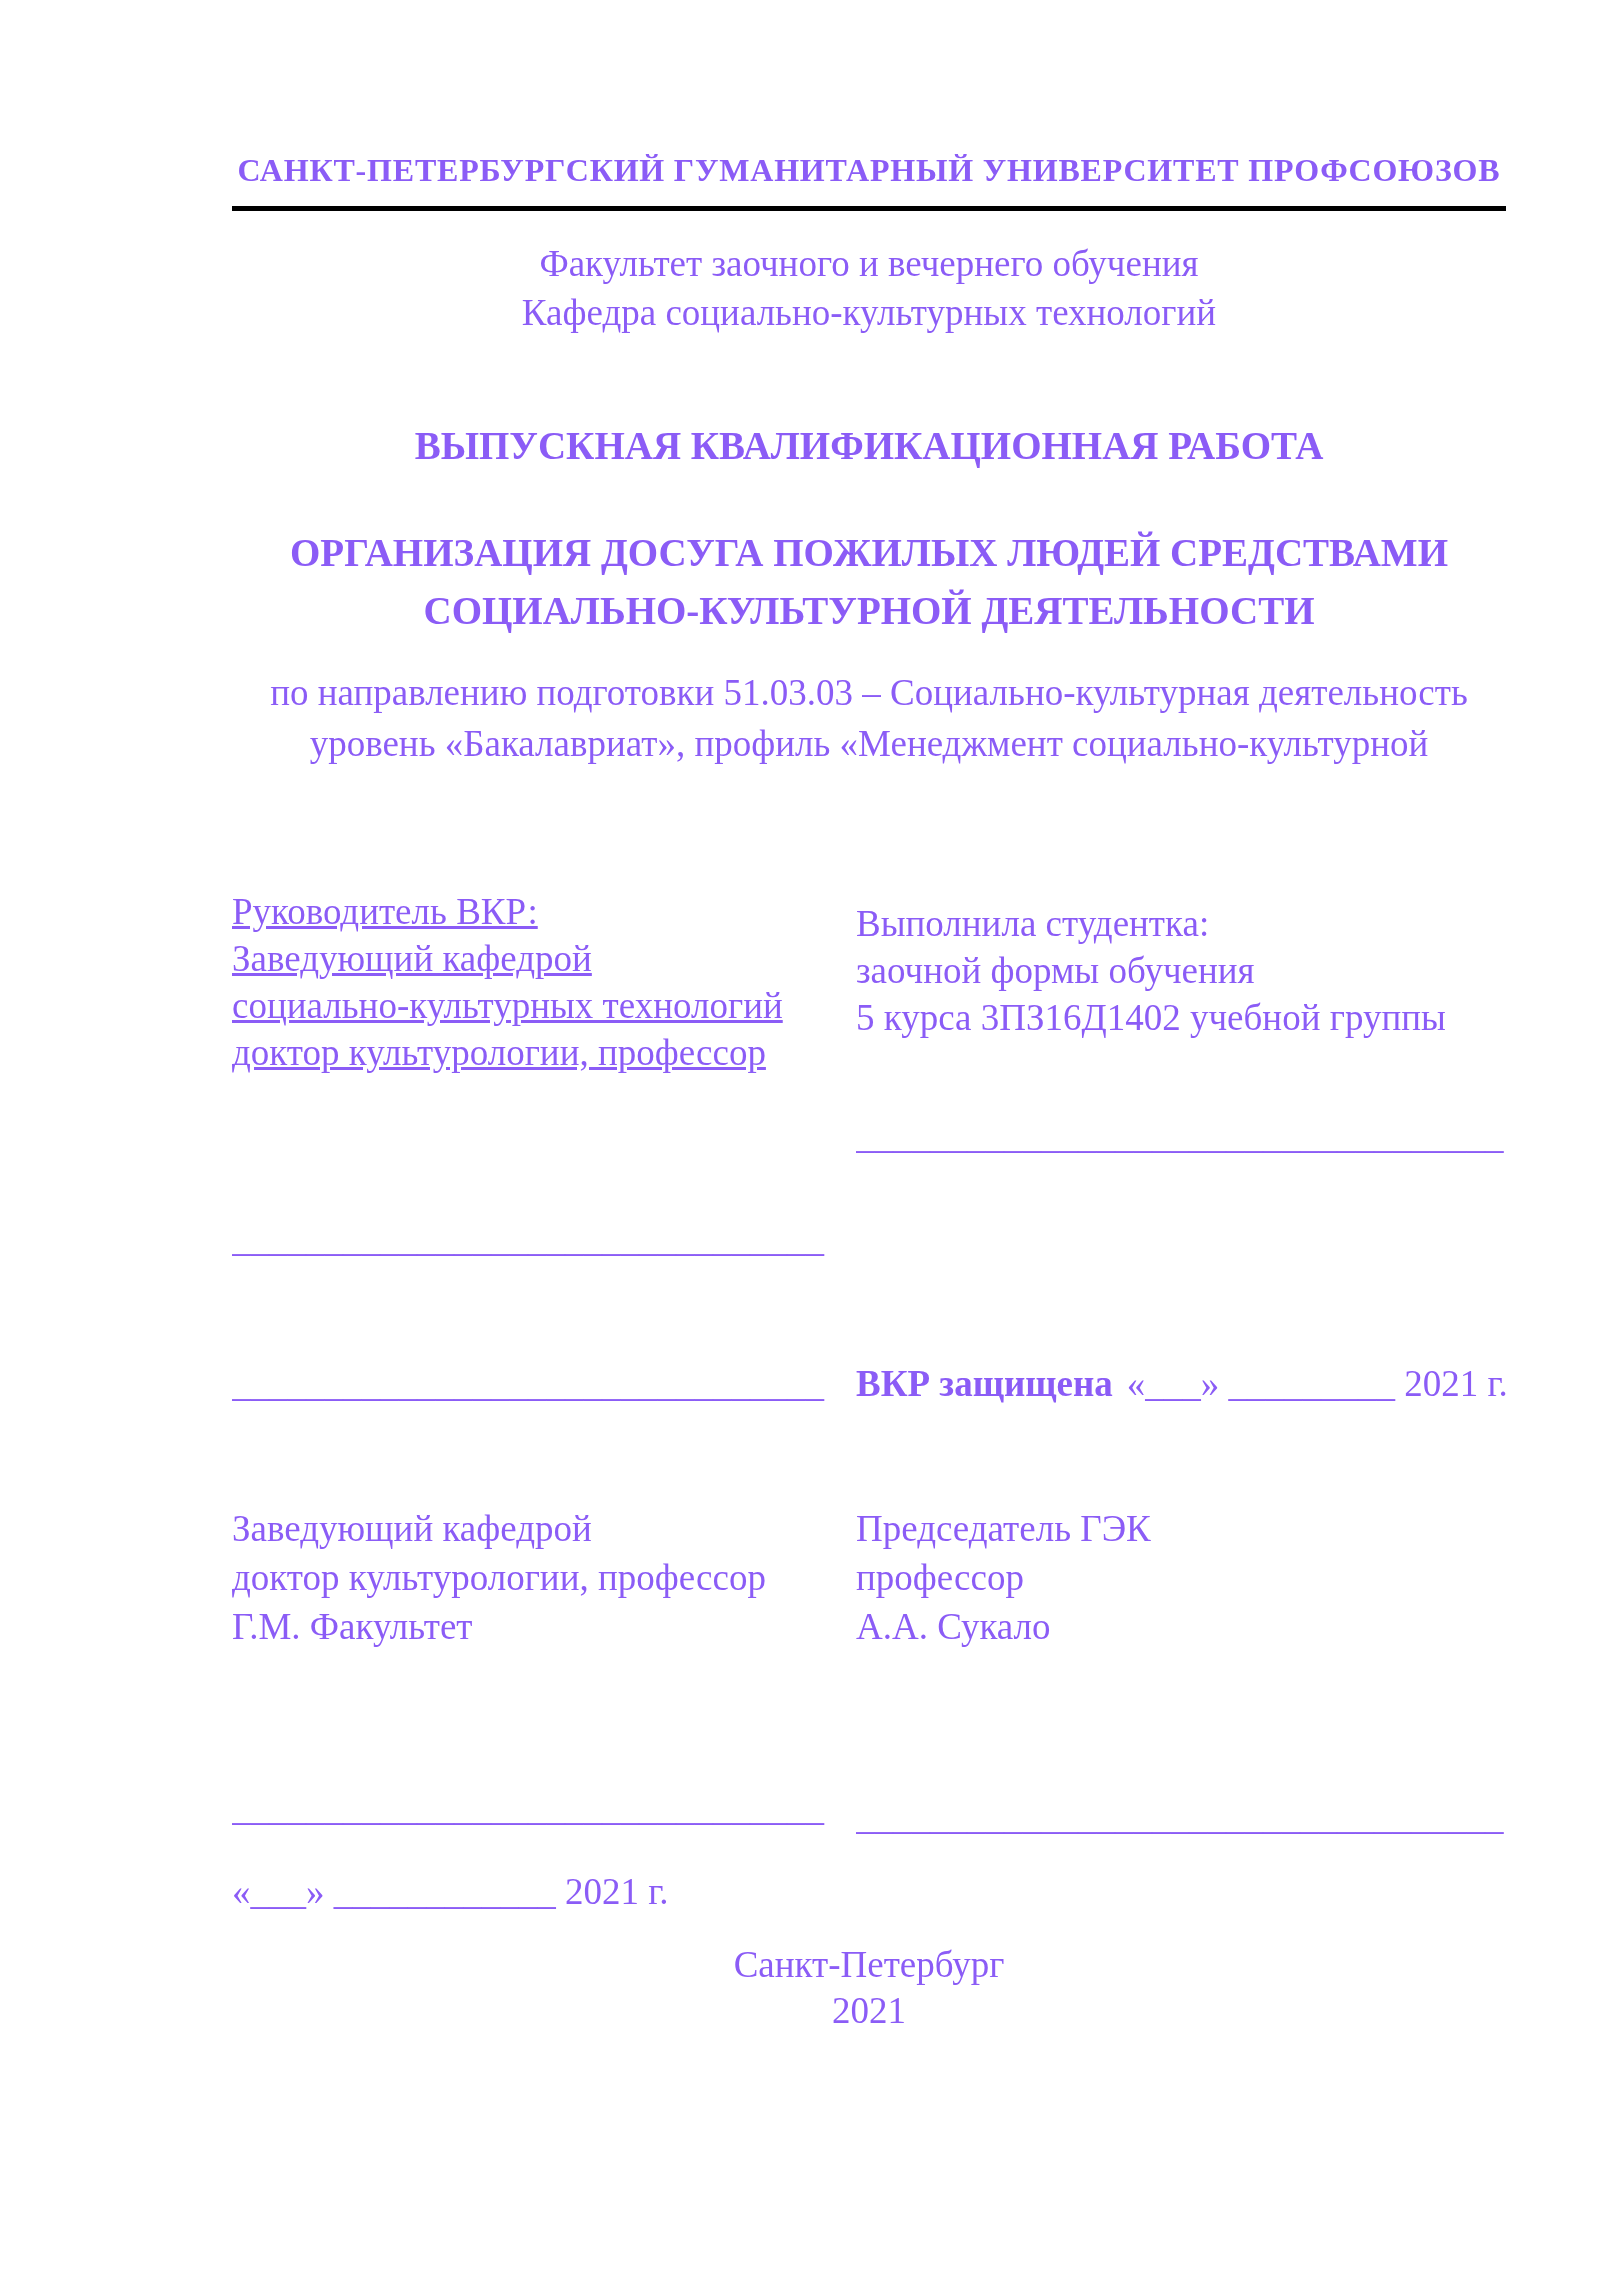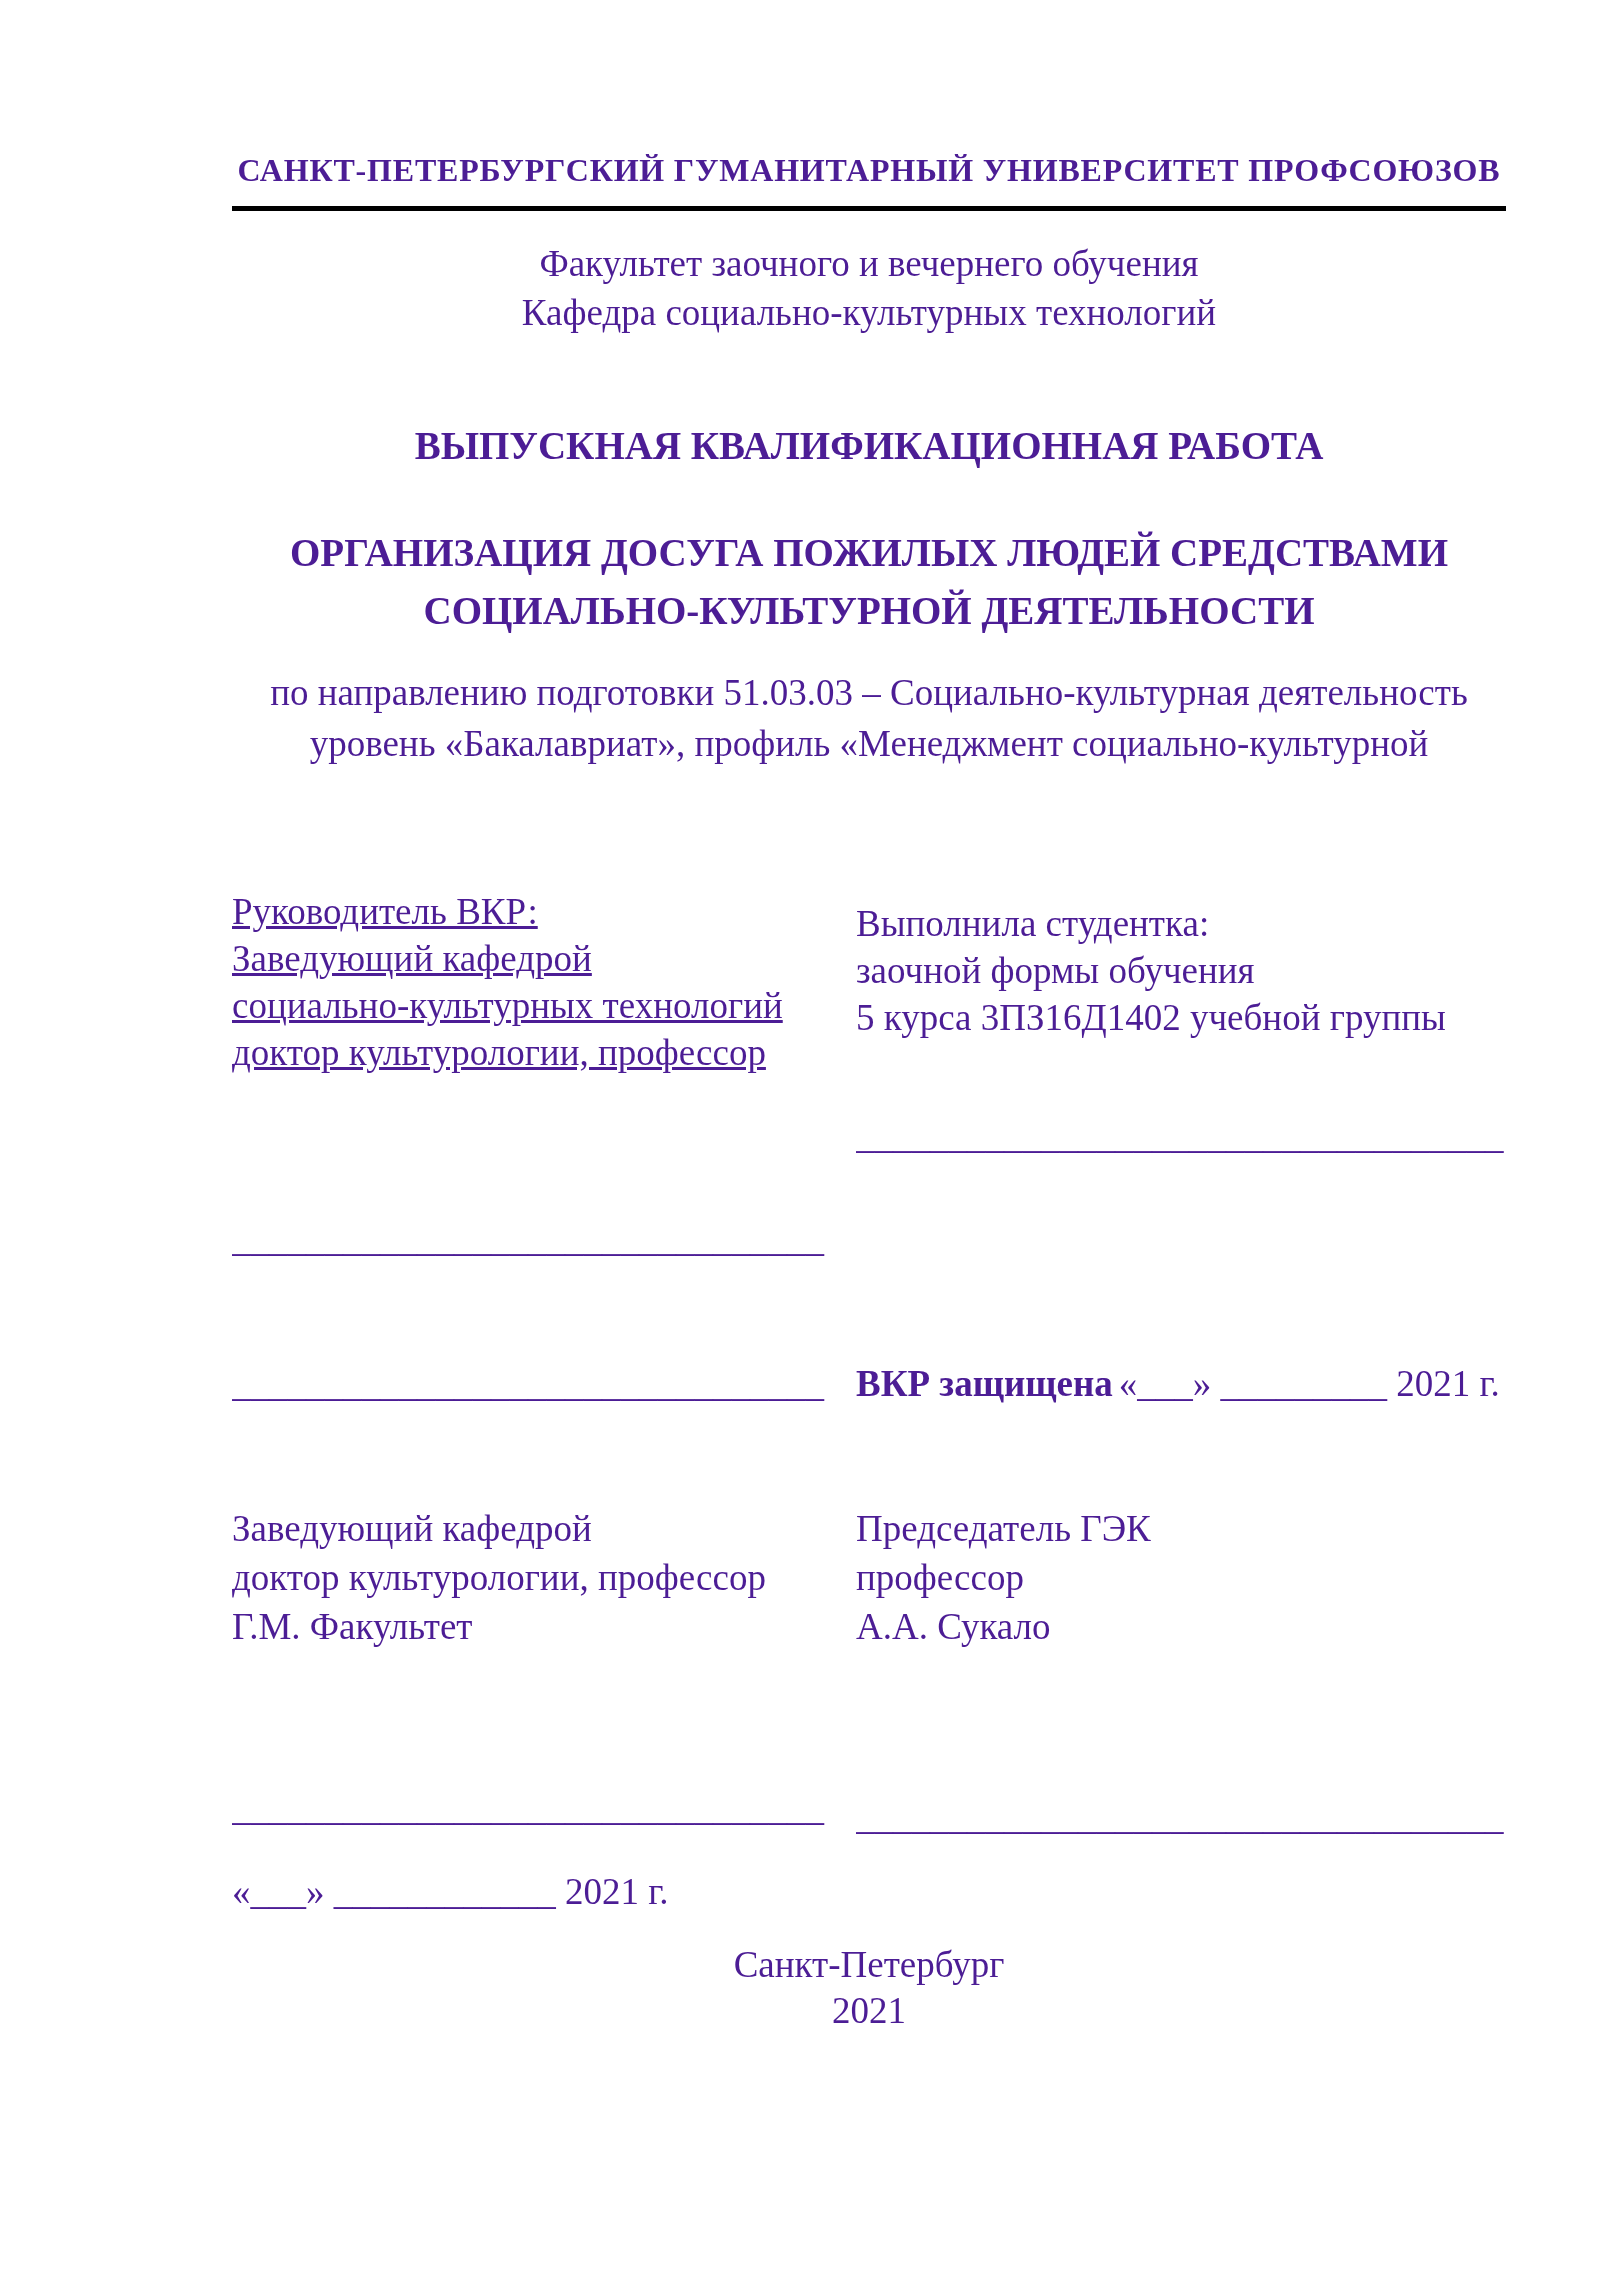--- a/index.html
+++ b/index.html
@@ -1,21 +1,21 @@
 <!DOCTYPE html>
 <html style="font-size:12.6px"><head>
 <meta charset="utf-8">
 <style>
   html, body { margin: 0; padding: 0; background: #ffffff; }
   .page {
     position: relative;
     width: 1622px;
     height: 2295px;
     background: #ffffff;
-    color: #4c1d95;
+    color: #8b5cf6;
     font-family: "Liberation Serif", "DejaVu Serif", serif;
     overflow: hidden;
   }
   .abs { position: absolute; }
   .centered { left: 232px; width: 1274px; text-align: center; }
   .nowrap { white-space: nowrap; }
   .b { font-weight: bold; }
 
   .header-block { top: 146px; }
   .university { font-size: 32px; font-weight: bold; line-height: 49px; letter-spacing: 0.8px; white-space: nowrap; }
@@ -31,21 +31,21 @@
   .col-right { left: 856px; width: 652px; font-size: 37px; line-height: 47px; }
 
   .supervisor-block { top: 888px; text-decoration: underline; }
   .student-block { top: 900px; }
   .sign-line { white-space: nowrap; overflow: hidden; }
   .student-sign { margin-top: 71px; }
 
   .sup-sign1 { top: 1215px; }
   .sup-sign2 { top: 1360px; }
   .defense-line { top: 1360px; white-space: nowrap; }
-  .defense-rest { margin-left: 6px; }
+  .defense-rest { margin-left: 14px; }
   .grade-line { top: 1434px; white-space: nowrap; }
 
   .dept-head-block { top: 1504px; line-height: 49px; }
   .committee-block { top: 1504px; line-height: 49px; }
   .justified-row { display: flex; justify-content: space-between; }
 
   .bottom-sign-left { top: 1784px; }
   .bottom-sign-right { top: 1793px; }
   .date-line { top: 1868px; white-space: nowrap; }
 

